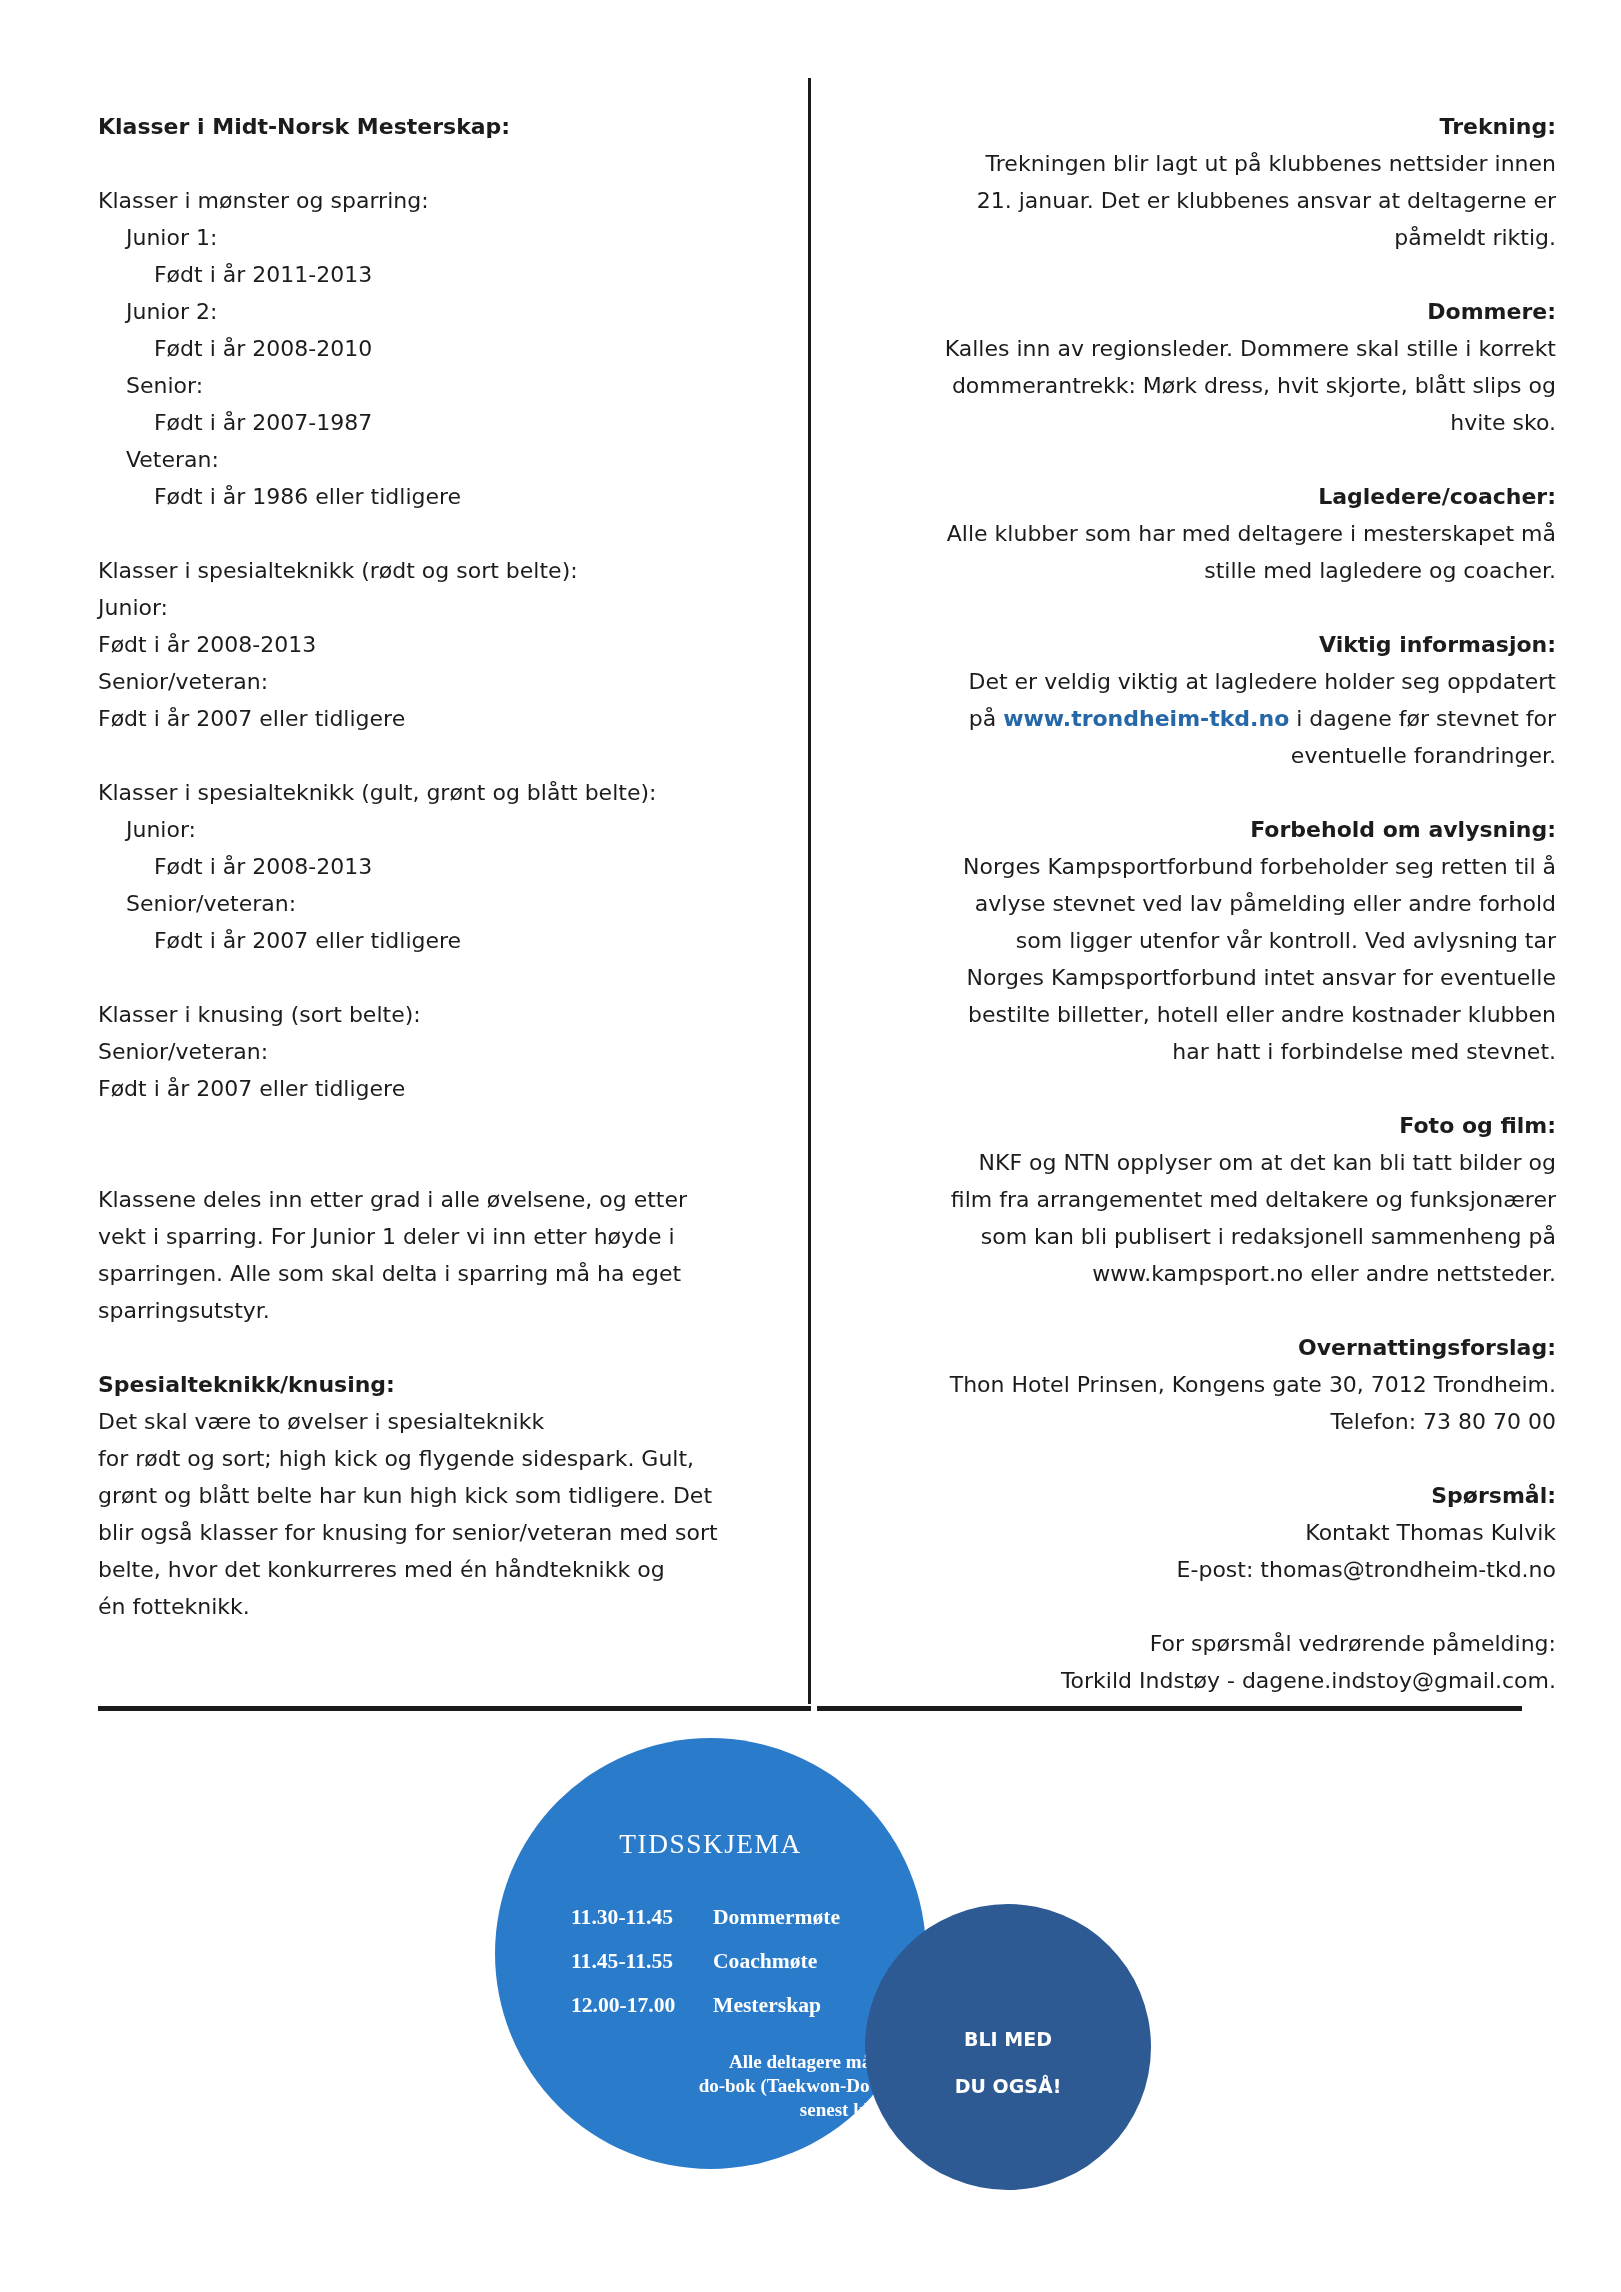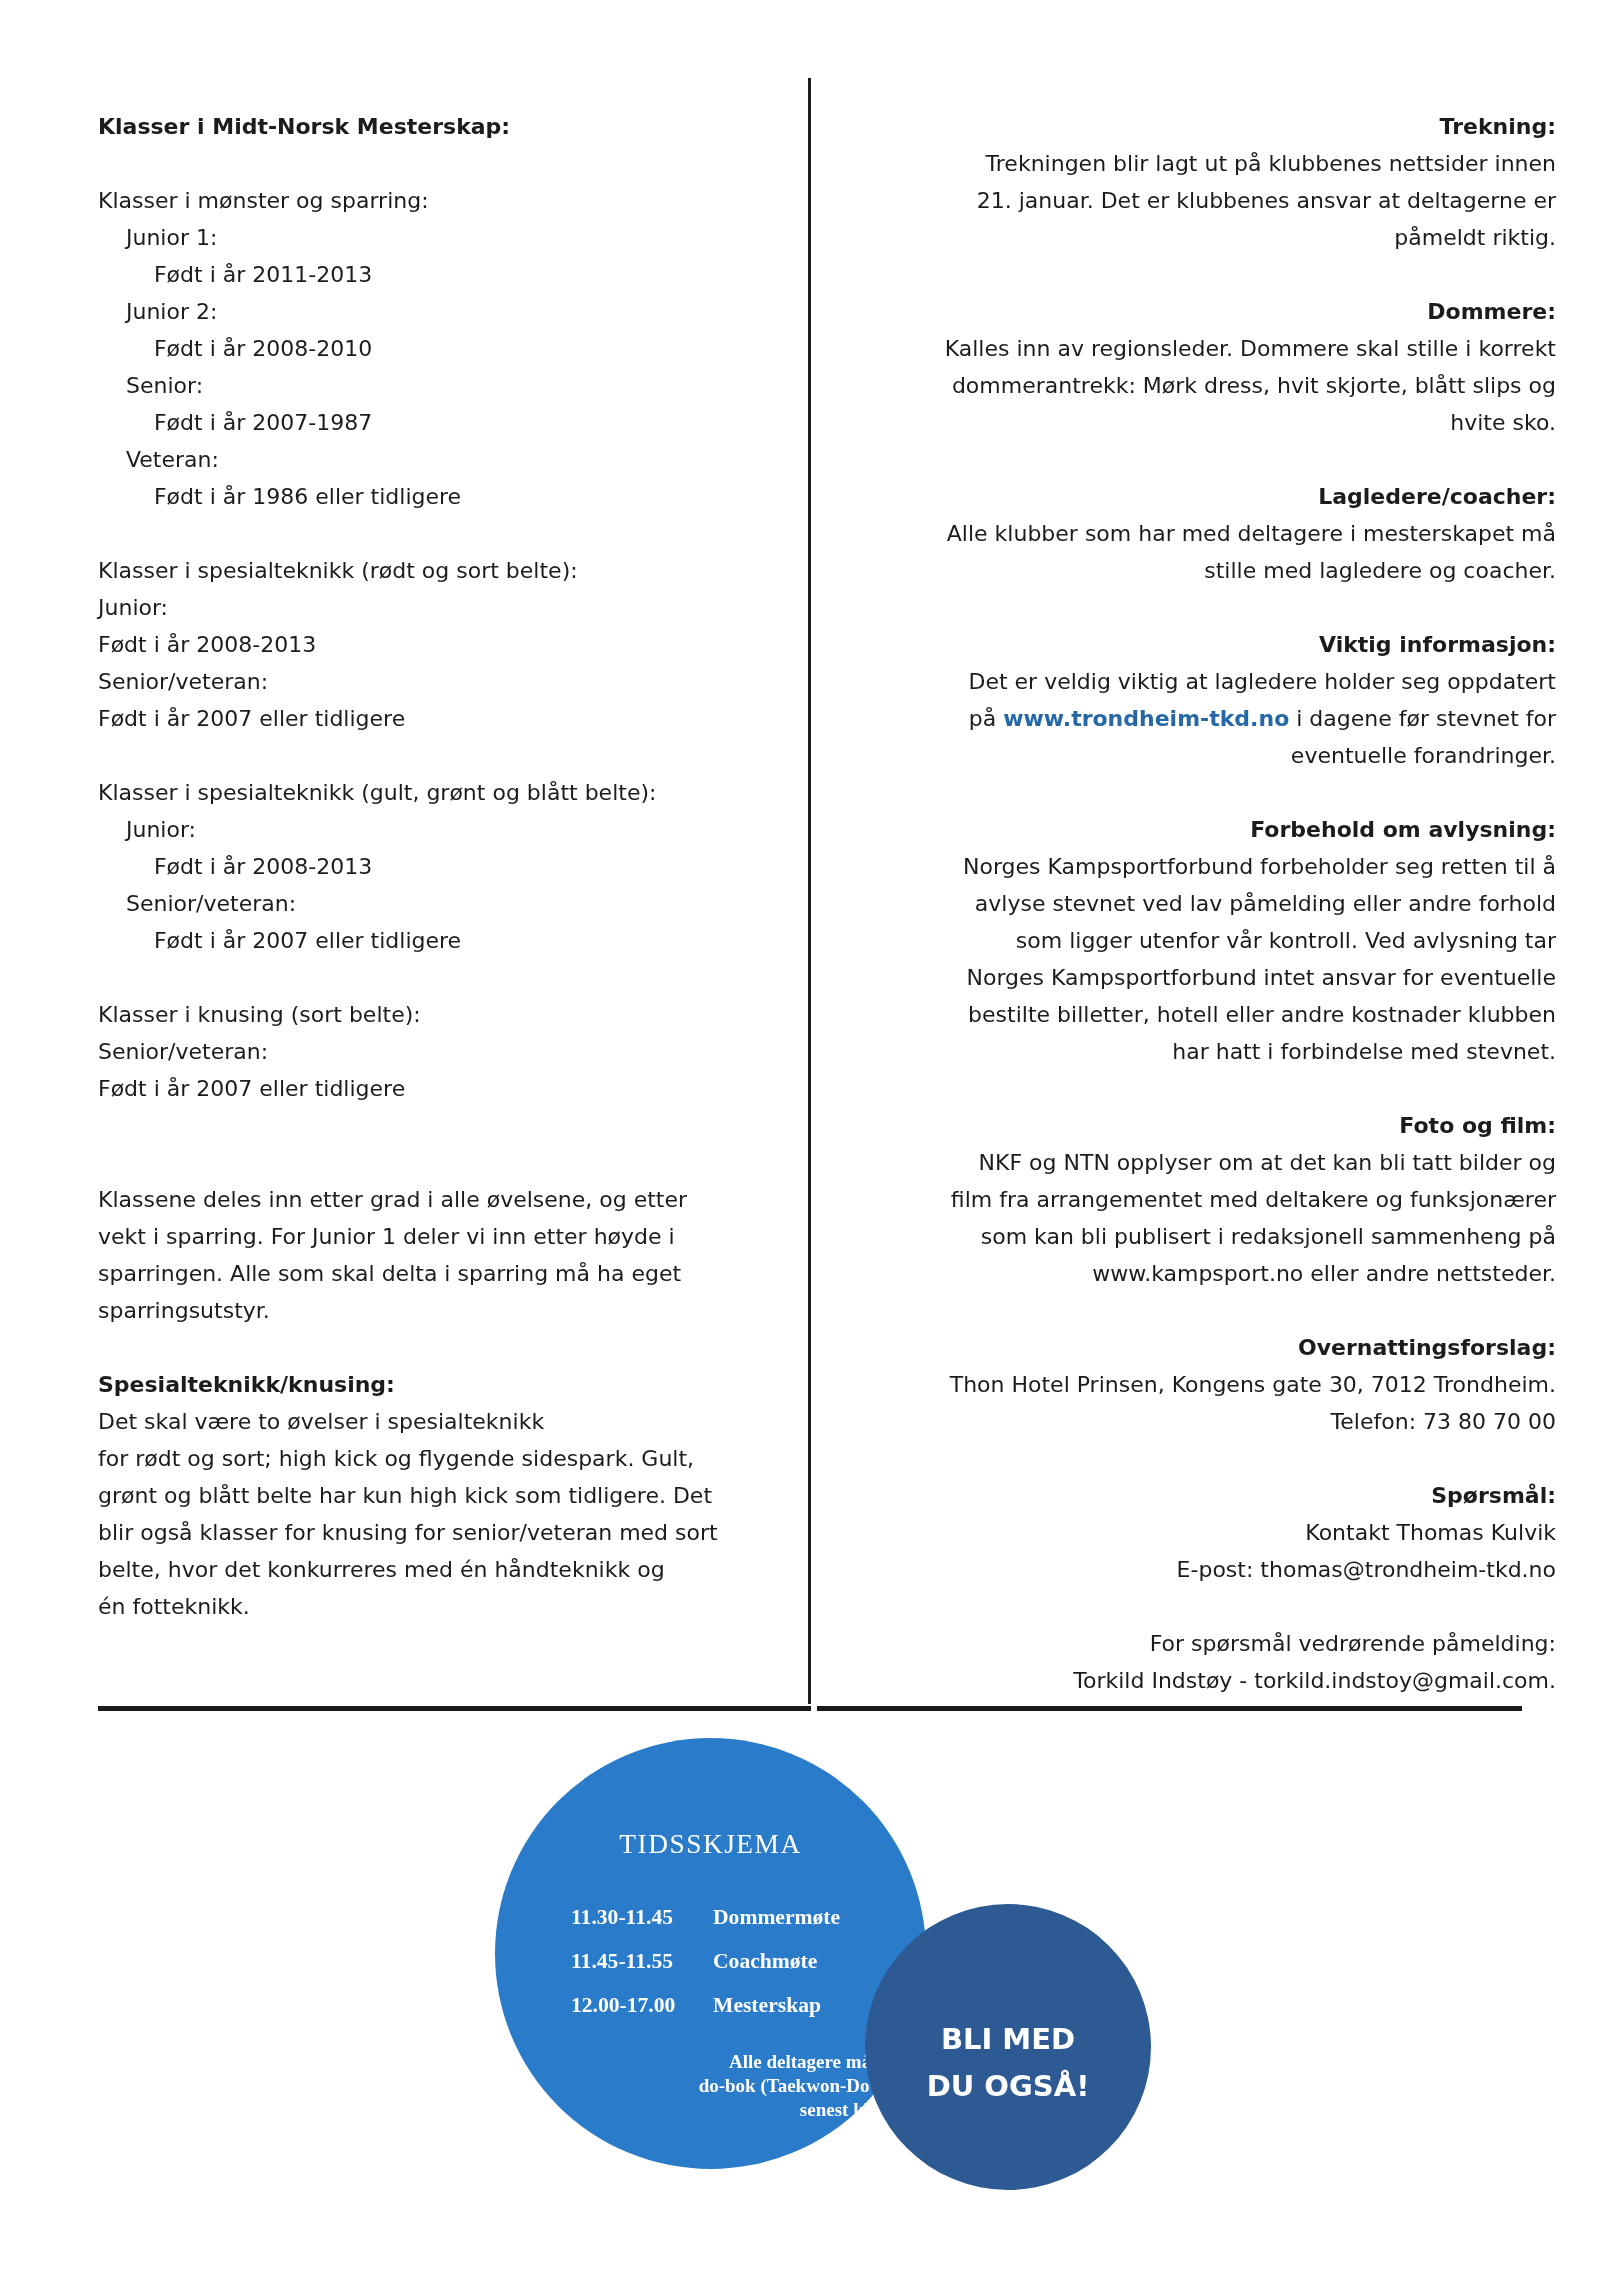--- a/index.html
+++ b/index.html
@@ -37,21 +37,21 @@
     color:#ffffff;font-size:27.4px;letter-spacing:1.5px;font-weight:normal;line-height:33px;
   }
   .tids-rows{position:absolute;left:76px;top:157px;}
   .tids-row{display:flex;line-height:44px;font-size:21.6px;font-weight:bold;color:#ffffff;}
   .tids-time{width:142px;}
   .tids-note{
     position:absolute;left:0;right:0;top:312px;text-align:right;
     color:#ffffff;font-size:19px;line-height:24px;font-weight:bold;white-space:pre-wrap;
   }
   .cta-text{
-    color:#ffffff;font-size:29px;font-weight:bold;line-height:47px;text-align:center;
+    color:#ffffff;font-size:19px;font-weight:bold;line-height:47px;text-align:center;
     margin-top:31px;
   }
 </style>
 </head>
 <body>
 
 <div class="page">
 
   <div class="col left-col">
     <div class="col-title">Klasser i Midt-Norsk Mesterskap:</div>
@@ -149,21 +149,21 @@
     </div>
 
     <div class="section">
       <div class="b">Spørsmål:</div>
       <div class="pre">Kontakt Thomas Kulvik
 E-post: thomas@trondheim-tkd.no</div>
     </div>
 
     <div class="section">
       <div class="pre">For spørsmål vedrørende påmelding:
-Torkild Indstøy - torkild.indstoy@gmail.com.</div>
+Torkild Indstøy - dagene.indstoy@gmail.com.</div>
     </div>
 
   </div>
 
   <div class="hrule hrule-left"></div>
   <div class="hrule hrule-right"></div>
 
   <div class="circle light-circle">
     <div class="tids-title">TIDSSKJEMA</div>
     <div class="tids-rows">

